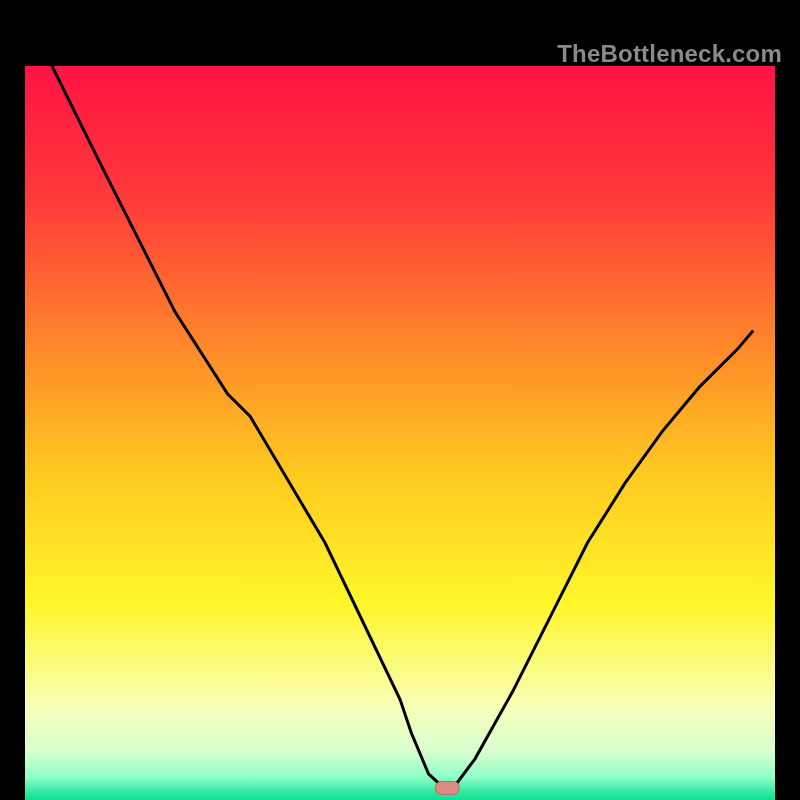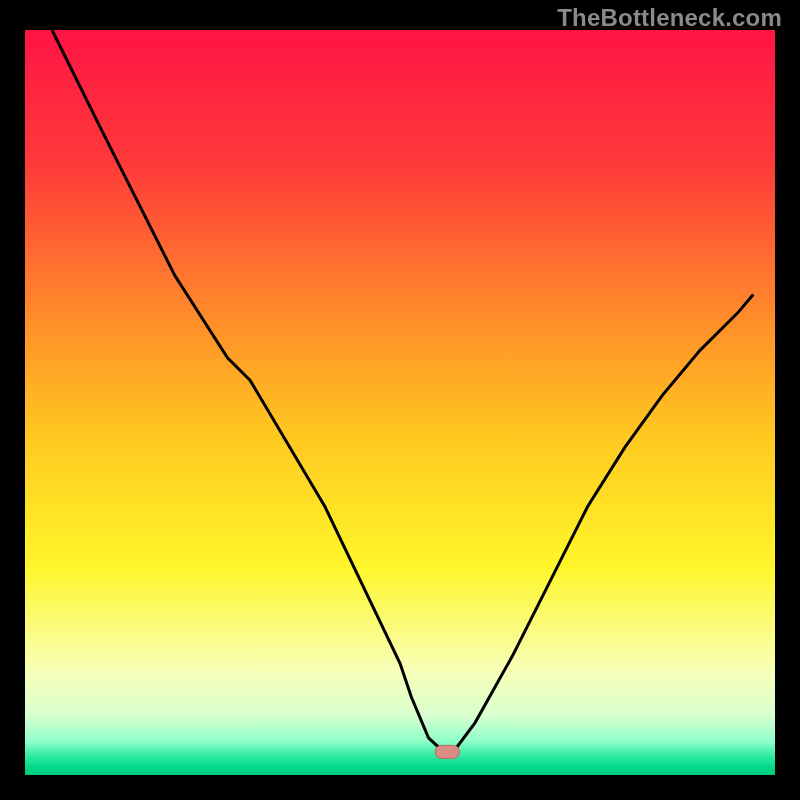--- a/index.html
+++ b/index.html
@@ -7,20 +7,21 @@
     padding: 0;
     width: 800px;
     height: 800px;
     background: #000000;
     overflow: hidden;
   }
   .chart-container {
     position: relative;
     width: 800px;
     height: 668px;
+    margin-top: 36px;
   }
   svg {
     display: block;
   }
   .watermark {
     position: absolute;
     top: 4px;
     right: 18px;
     font-family: Arial, Helvetica, sans-serif;
     font-size: 24px;

